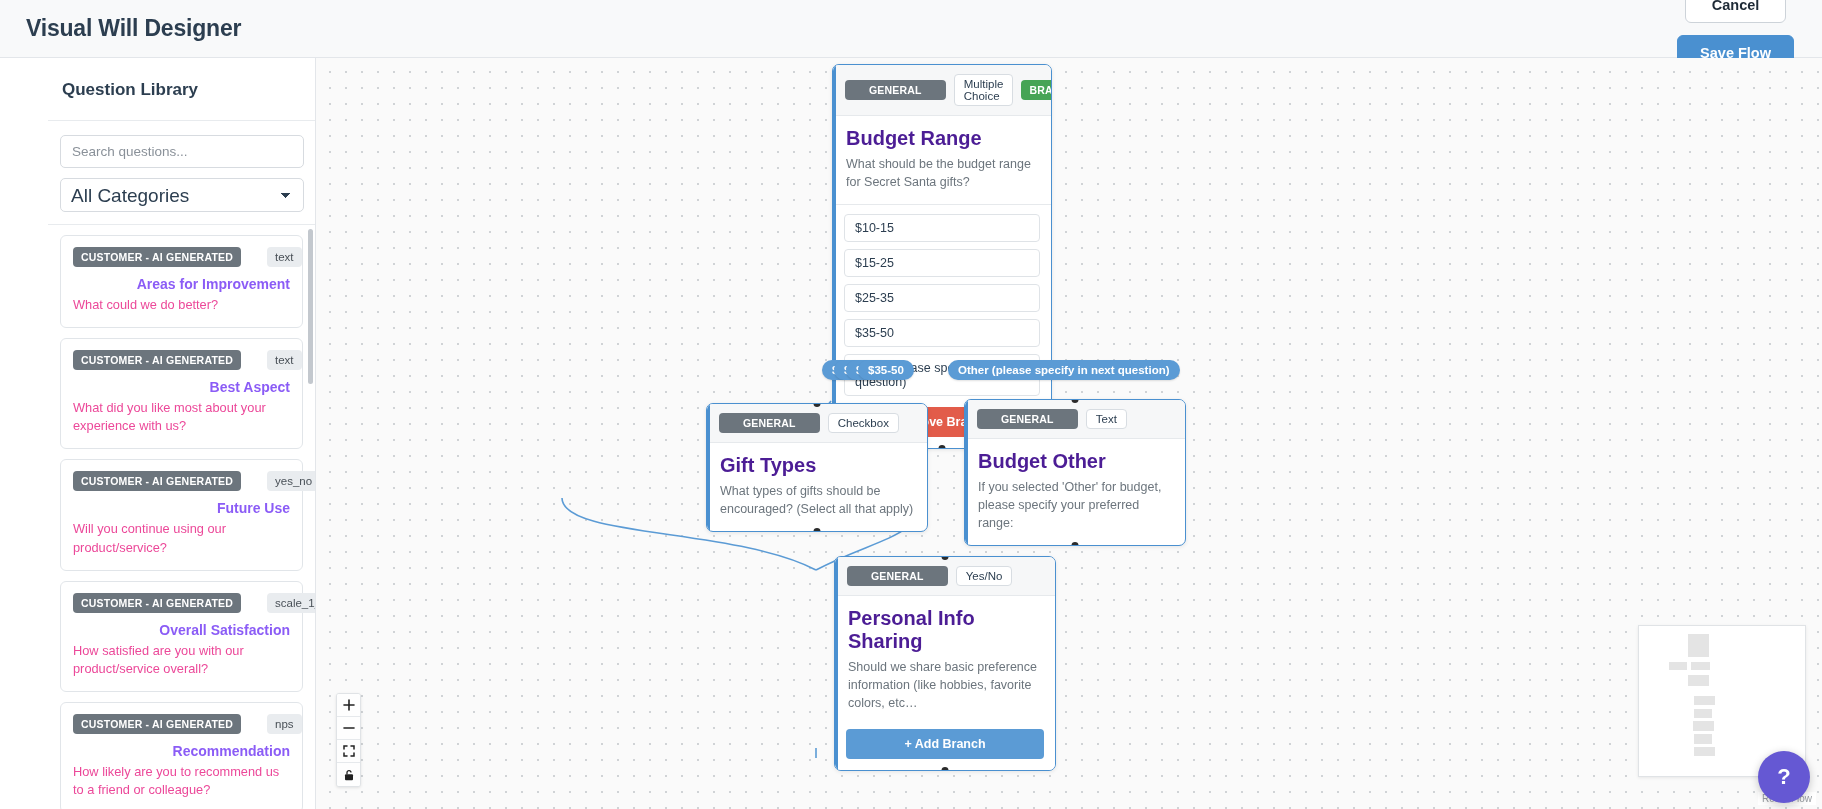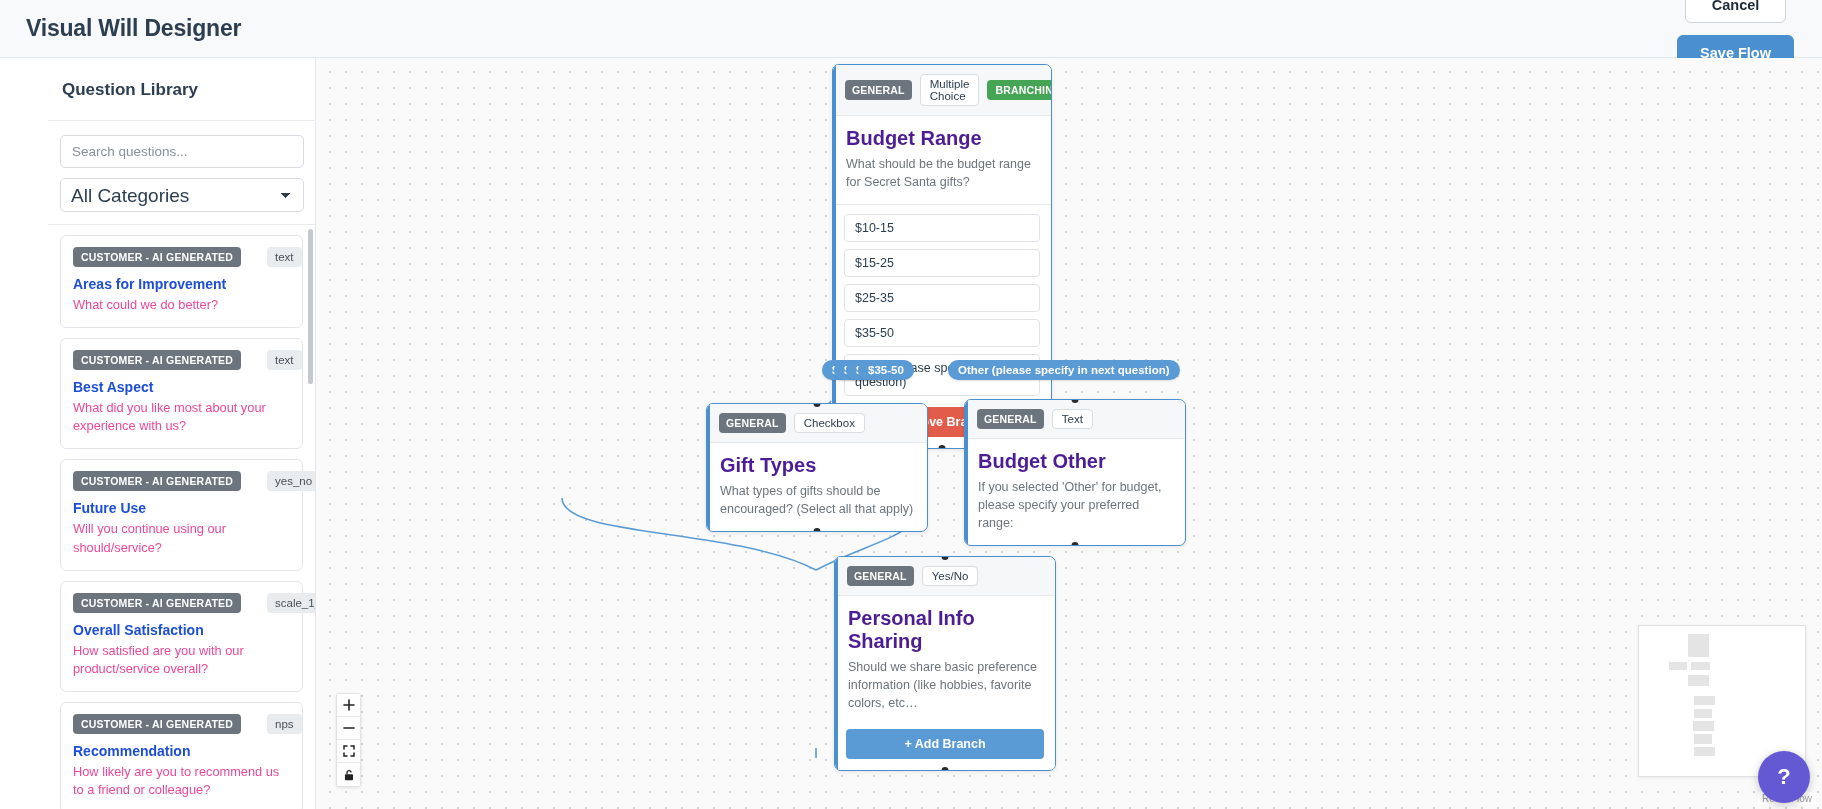--- a/index.html
+++ b/index.html
@@ -90,21 +90,21 @@
   .q-badges { display: flex; align-items: center; gap: 26px; margin-bottom: 9px; }
   .badge-cat {
     background: #6c757d; color: #ffffff;
     font-size: 10.5px; font-weight: bold; letter-spacing: 0.2px;
     padding: 4px 8px; border-radius: 4px; white-space: nowrap;
   }
   .badge-type {
     background: #e9ecef; color: #495057;
     font-size: 11.5px; padding: 4px 8px; border-radius: 4px; white-space: nowrap;
   }
-  .q-title { font-size: 14px; font-weight: bold; color: #1d4ed8; margin-bottom: 4px; }
+  .q-title { font-size: 14px; font-weight: bold; color: #8b5cf6; margin-bottom: 4px; text-align: right; }
   .q-sub { font-size: 12.8px; color: #ec4899; line-height: 1.42; }
 
   
   .sb-track {
     position: absolute; right: 1px; top: 0; width: 5px; height: 100%;
     background: transparent;
   }
   .sb-thumb {
     position: absolute; right: 1px; top: 4px; width: 5px; height: 155px;
     background: #c3c8ce; border-radius: 3px;
@@ -136,21 +136,21 @@
   }
   .node-head {
     display: flex; align-items: center; gap: 8px;
     padding: 9px 11px 9px 12px;
     background: #f6f7f8;
     border-bottom: 1px solid #e6e9ec;
   }
   .tag-general {
     background: #6c757d; color: #fff;
     font-size: 10.5px; font-weight: bold; letter-spacing: 0.2px;
-    padding: 4px 7px; border-radius: 4px;
+    padding: 4px 24px; border-radius: 4px;
   }
   .tag-qtype {
     background: #ffffff; color: #2c3e50; border: 1px solid #d8dde2;
     font-size: 11.5px; padding: 3px 9px; border-radius: 4px;
   }
   .tag-branching {
     background: #46a455; color: #ffffff;
     font-size: 10.5px; font-weight: bold; letter-spacing: 0.2px;
     padding: 4px 8px; border-radius: 4px;
   }
@@ -282,21 +282,21 @@
           <div class="q-title">Best Aspect</div>
           <div class="q-sub">What did you like most about your experience with us?</div>
         </div>
 
         <div class="q-card">
           <div class="q-badges">
             <span class="badge-cat">CUSTOMER - AI GENERATED</span>
             <span class="badge-type">yes_no</span>
           </div>
           <div class="q-title">Future Use</div>
-          <div class="q-sub">Will you continue using our should/service?</div>
+          <div class="q-sub">Will you continue using our product/service?</div>
         </div>
 
         <div class="q-card">
           <div class="q-badges">
             <span class="badge-cat">CUSTOMER - AI GENERATED</span>
             <span class="badge-type">scale_1_5</span>
           </div>
           <div class="q-title">Overall Satisfaction</div>
           <div class="q-sub">How satisfied are you with our product/service overall?</div>
         </div>

